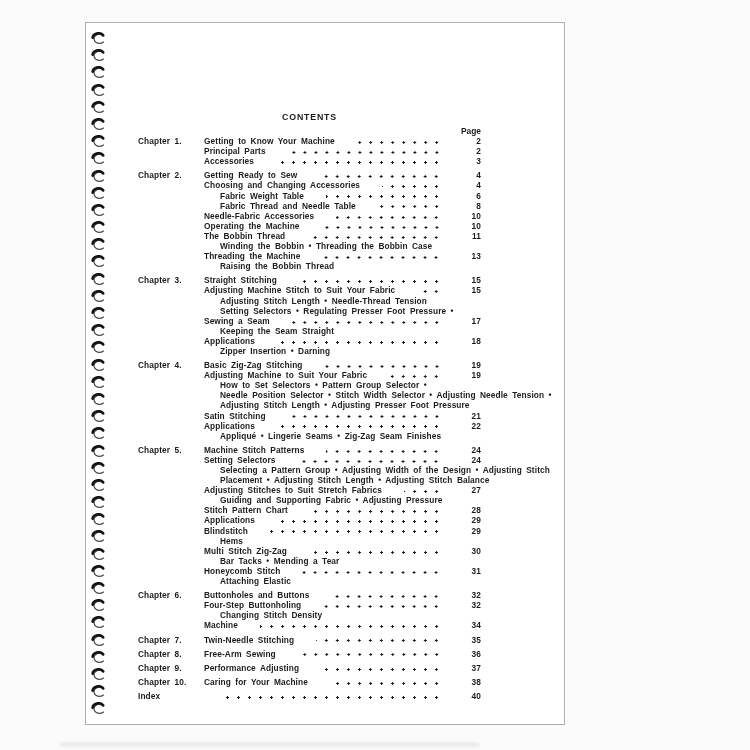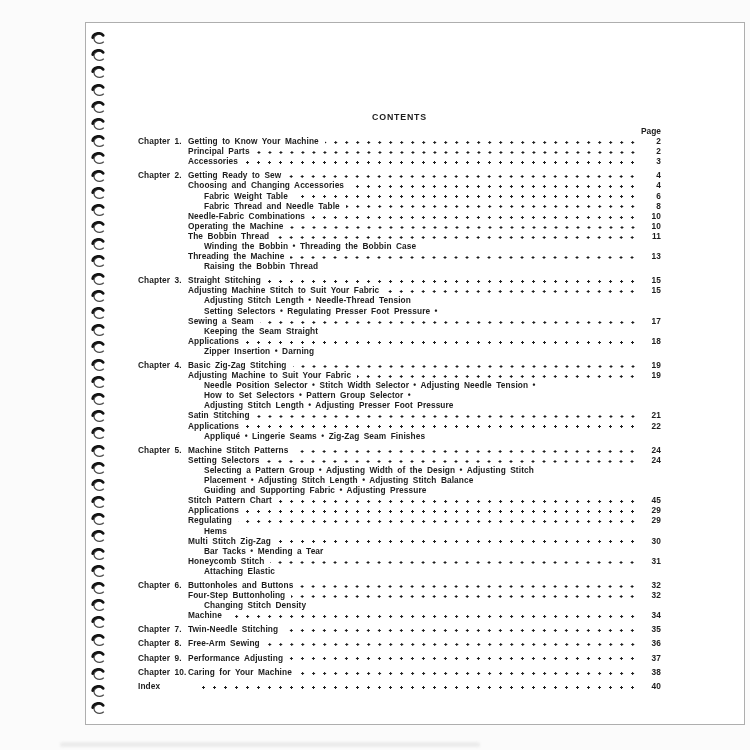--- a/index.html
+++ b/index.html
@@ -5,21 +5,21 @@
   html, body {
     margin: 0; padding: 0;
     width: 750px; height: 750px;
     background: #fbfbfb;
     overflow: hidden;
     font-family: "Liberation Sans", sans-serif;
   }
   .page {
     position: absolute;
     left: 85px; top: 22px;
-    width: 660px; height: 703px;
+    width: 480px; height: 703px;
     background: #ffffff;
     border: 1px solid #aeaeae;
     box-sizing: border-box;
   }
   .scan-smudge {
     position: absolute;
     left: 60px; top: 742px;
     width: 420px; height: 5px;
     background: #ececec;
     border-radius: 3px;
@@ -46,26 +46,27 @@
     letter-spacing: 0.8px;
     margin-bottom: 4px;
   }
   .page-col-label {
     text-align: right;
     font-size: 8.4px;
     height: 10px;
   }
   .row {
     display: flex;
-    align-items: center;
+    align-items: flex-end;
     height: 10.1px;
     font-size: 8.3px;
     letter-spacing: 0.1px;
     word-spacing: 2px;
     white-space: nowrap;
+    gap: 16px;
   }
   .row.gap { margin-top: 4px; }
   .chlabel { min-width: 50px; flex: 0 0 auto; }
   .chlabel.ind2 { min-width: 66px; }
   .title { flex: 0 1 auto; overflow: visible; }
   .leader {
     flex: 1 1 auto;
     height: 3px;
     align-self: flex-end;
     margin: 0 5px 2.2px 6px;
@@ -287,21 +288,21 @@
           <span class="pageno">6</span>
         </div>
         <div class="row">
           <span class="chlabel ind2"></span>
           <span class="title">Fabric Thread and Needle Table</span>
           <div class="leader"></div>
           <span class="pageno">8</span>
         </div>
         <div class="row">
           <span class="chlabel"></span>
-          <span class="title">Needle-Fabric Combinations</span>
+          <span class="title">Needle-Fabric Accessories</span>
           <div class="leader"></div>
           <span class="pageno">10</span>
         </div>
         <div class="row">
           <span class="chlabel"></span>
           <span class="title">Operating the Machine</span>
           <div class="leader"></div>
           <span class="pageno">10</span>
         </div>
         <div class="row">
@@ -371,25 +372,25 @@
           <span class="pageno">19</span>
         </div>
         <div class="row">
           <span class="chlabel"></span>
           <span class="title">Adjusting Machine to Suit Your Fabric</span>
           <div class="leader"></div>
           <span class="pageno">19</span>
         </div>
         <div class="row">
           <span class="chlabel ind2"></span>
+          <span class="title">How to Set Selectors • Pattern Group Selector •</span>
+        </div>
+        <div class="row">
+          <span class="chlabel ind2"></span>
           <span class="title">Needle Position Selector • Stitch Width Selector • Adjusting Needle Tension •</span>
-        </div>
-        <div class="row">
-          <span class="chlabel ind2"></span>
-          <span class="title">How to Set Selectors • Pattern Group Selector •</span>
         </div>
         <div class="row">
           <span class="chlabel ind2"></span>
           <span class="title">Adjusting Stitch Length • Adjusting Presser Foot Pressure</span>
         </div>
         <div class="row">
           <span class="chlabel"></span>
           <span class="title">Satin Stitching</span>
           <div class="leader"></div>
           <span class="pageno">21</span>
@@ -418,38 +419,44 @@
         </div>
         <div class="row">
           <span class="chlabel ind2"></span>
           <span class="title">Selecting a Pattern Group • Adjusting Width of the Design • Adjusting Stitch</span>
         </div>
         <div class="row">
           <span class="chlabel ind2"></span>
           <span class="title">Placement • Adjusting Stitch Length • Adjusting Stitch Balance</span>
         </div>
         <div class="row">
+          <span class="chlabel"></span>
+          <span class="title">Adjusting Stitches to Suit Stretch Fabrics</span>
+          <div class="leader"></div>
+          <span class="pageno">27</span>
+        </div>
+        <div class="row">
           <span class="chlabel ind2"></span>
           <span class="title">Guiding and Supporting Fabric • Adjusting Pressure</span>
         </div>
         <div class="row">
           <span class="chlabel"></span>
           <span class="title">Stitch Pattern Chart</span>
           <div class="leader"></div>
-          <span class="pageno">45</span>
+          <span class="pageno">28</span>
         </div>
         <div class="row">
           <span class="chlabel"></span>
           <span class="title">Applications</span>
           <div class="leader"></div>
           <span class="pageno">29</span>
         </div>
         <div class="row">
           <span class="chlabel"></span>
-          <span class="title">Regulating</span>
+          <span class="title">Blindstitch</span>
           <div class="leader"></div>
           <span class="pageno">29</span>
         </div>
         <div class="row">
           <span class="chlabel ind2"></span>
           <span class="title">Hems</span>
         </div>
         <div class="row">
           <span class="chlabel"></span>
           <span class="title">Multi Stitch Zig-Zag</span>

